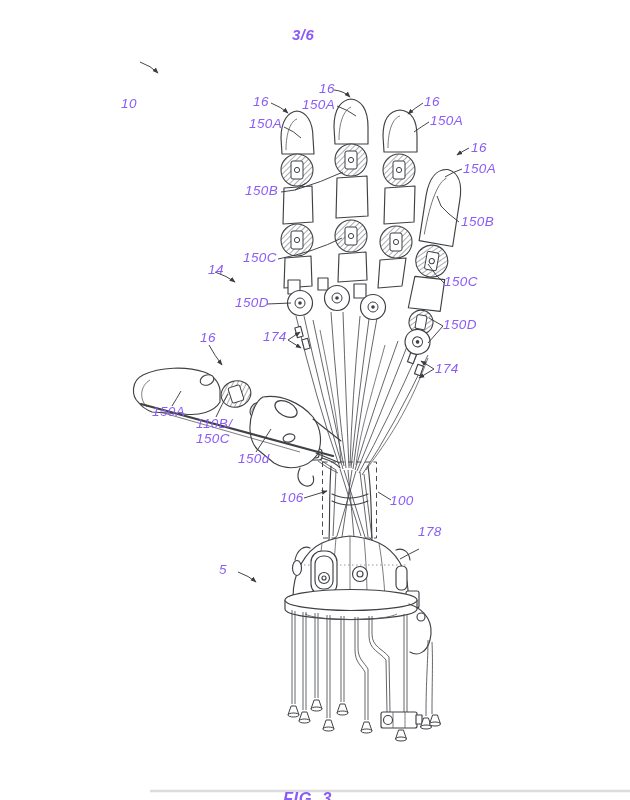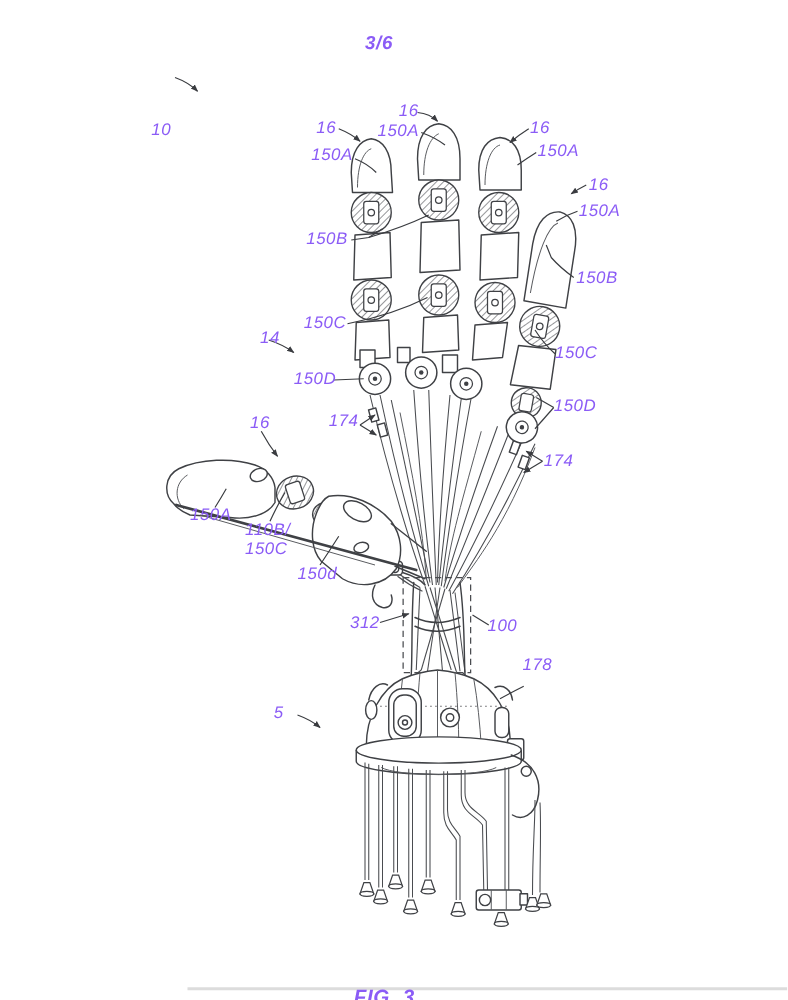--- a/index.html
+++ b/index.html
@@ -293,19 +293,19 @@
   <div class="ref-label" style="left:443px;top:317px;">150D</div>
   <div class="ref-label" style="left:200px;top:330px;">16</div>
   <div class="ref-label" style="left:263px;top:329px;">174</div>
   <div class="ref-label" style="left:435px;top:361px;">174</div>
   <div class="ref-label" style="left:152px;top:404px;">150A</div>
   <div class="ref-label" style="left:196px;top:416px;">
     <span>110B/</span><br>
     <span>150C</span>
   </div>
   <div class="ref-label" style="left:238px;top:451px;">150d</div>
-  <div class="ref-label" style="left:280px;top:490px;">312</div>
+  <div class="ref-label" style="left:280px;top:490px;">106</div>
   <div class="ref-label" style="left:390px;top:493px;">100</div>
   <div class="ref-label" style="left:418px;top:524px;">178</div>
   <div class="ref-label" style="left:219px;top:562px;">5</div>
   <div class="ref-label fig-caption" style="left:283px;top:743px;">FIG. 3</div>
 
 </div>
 
 </body></html>

